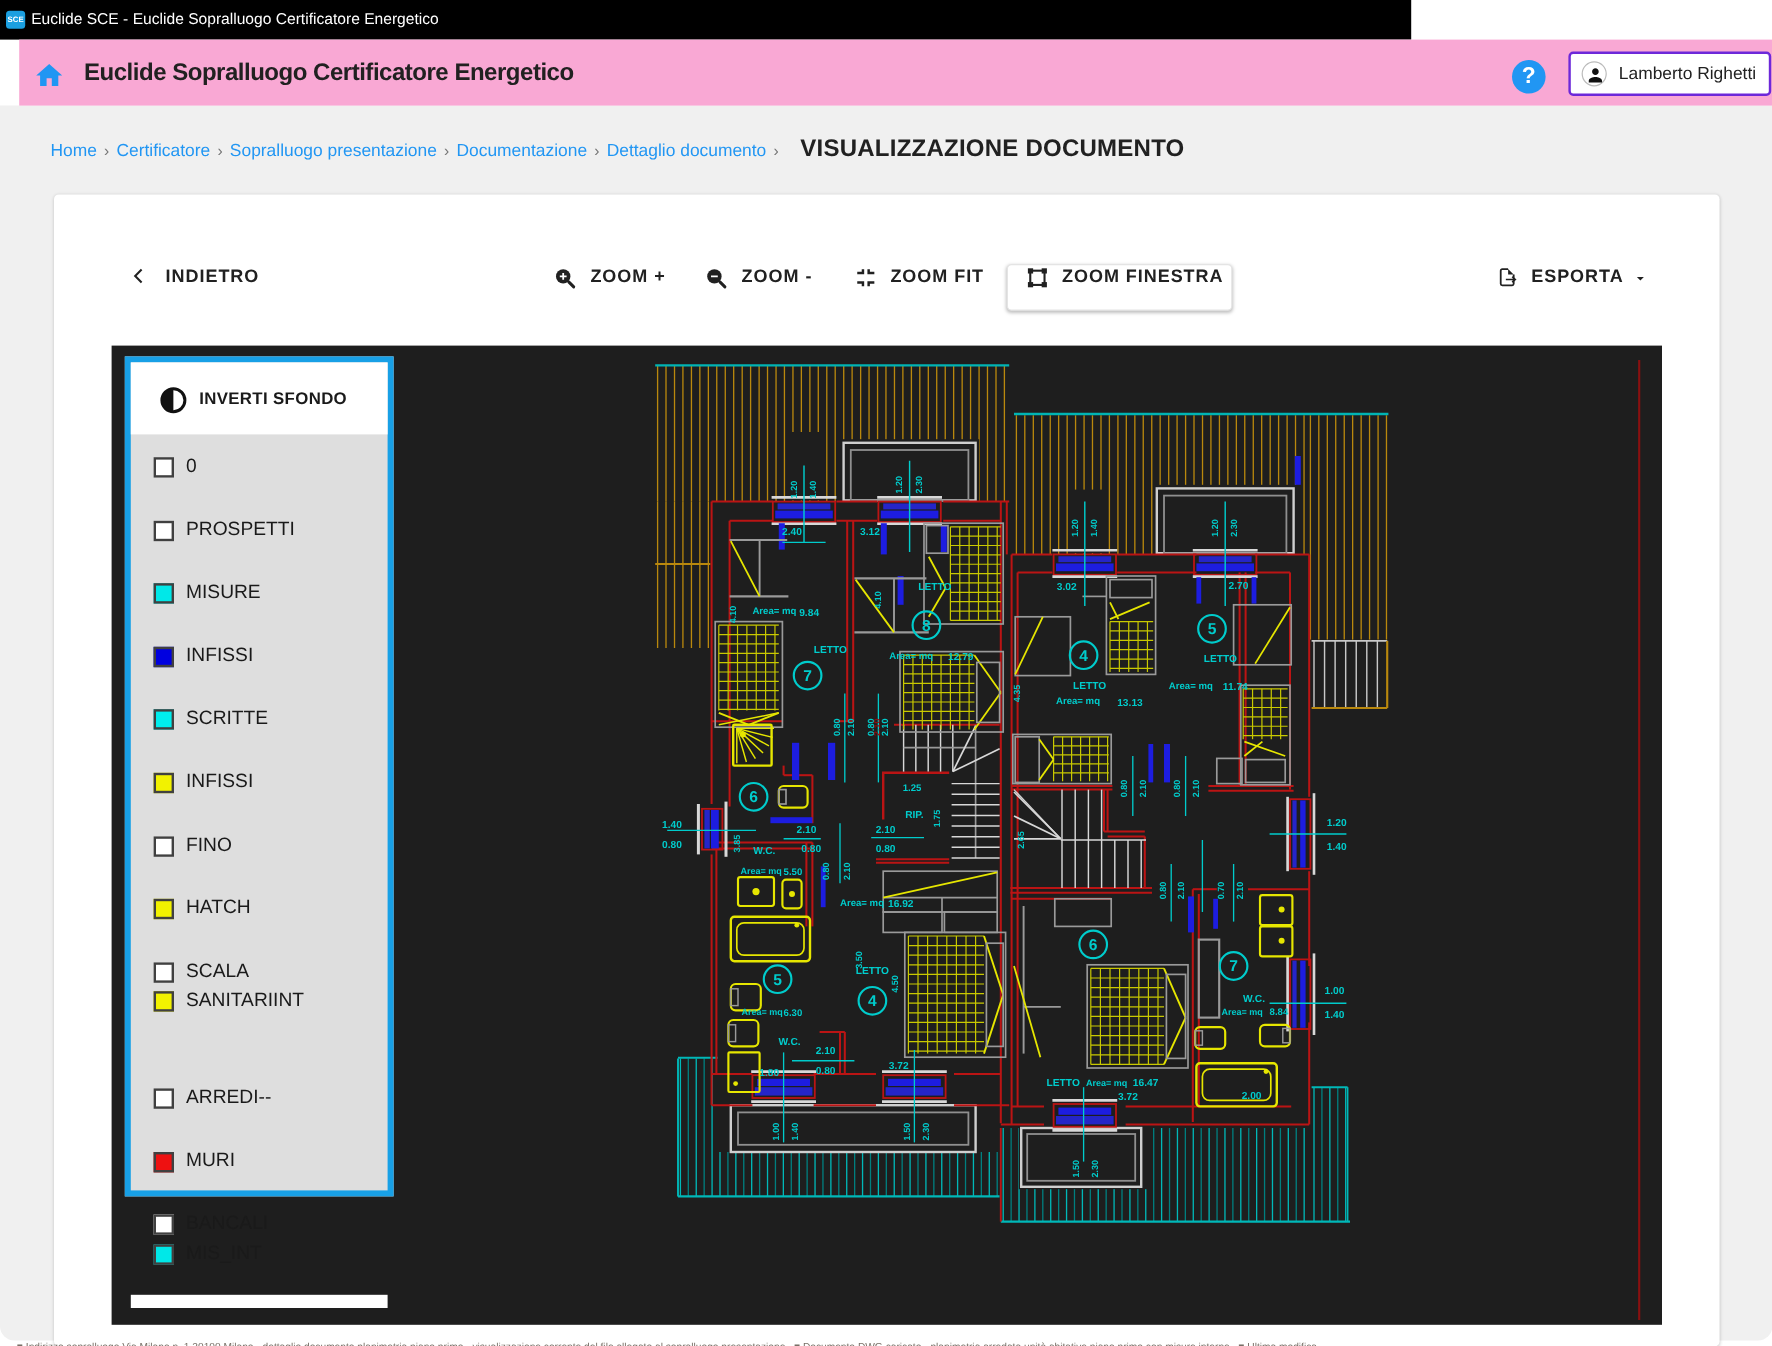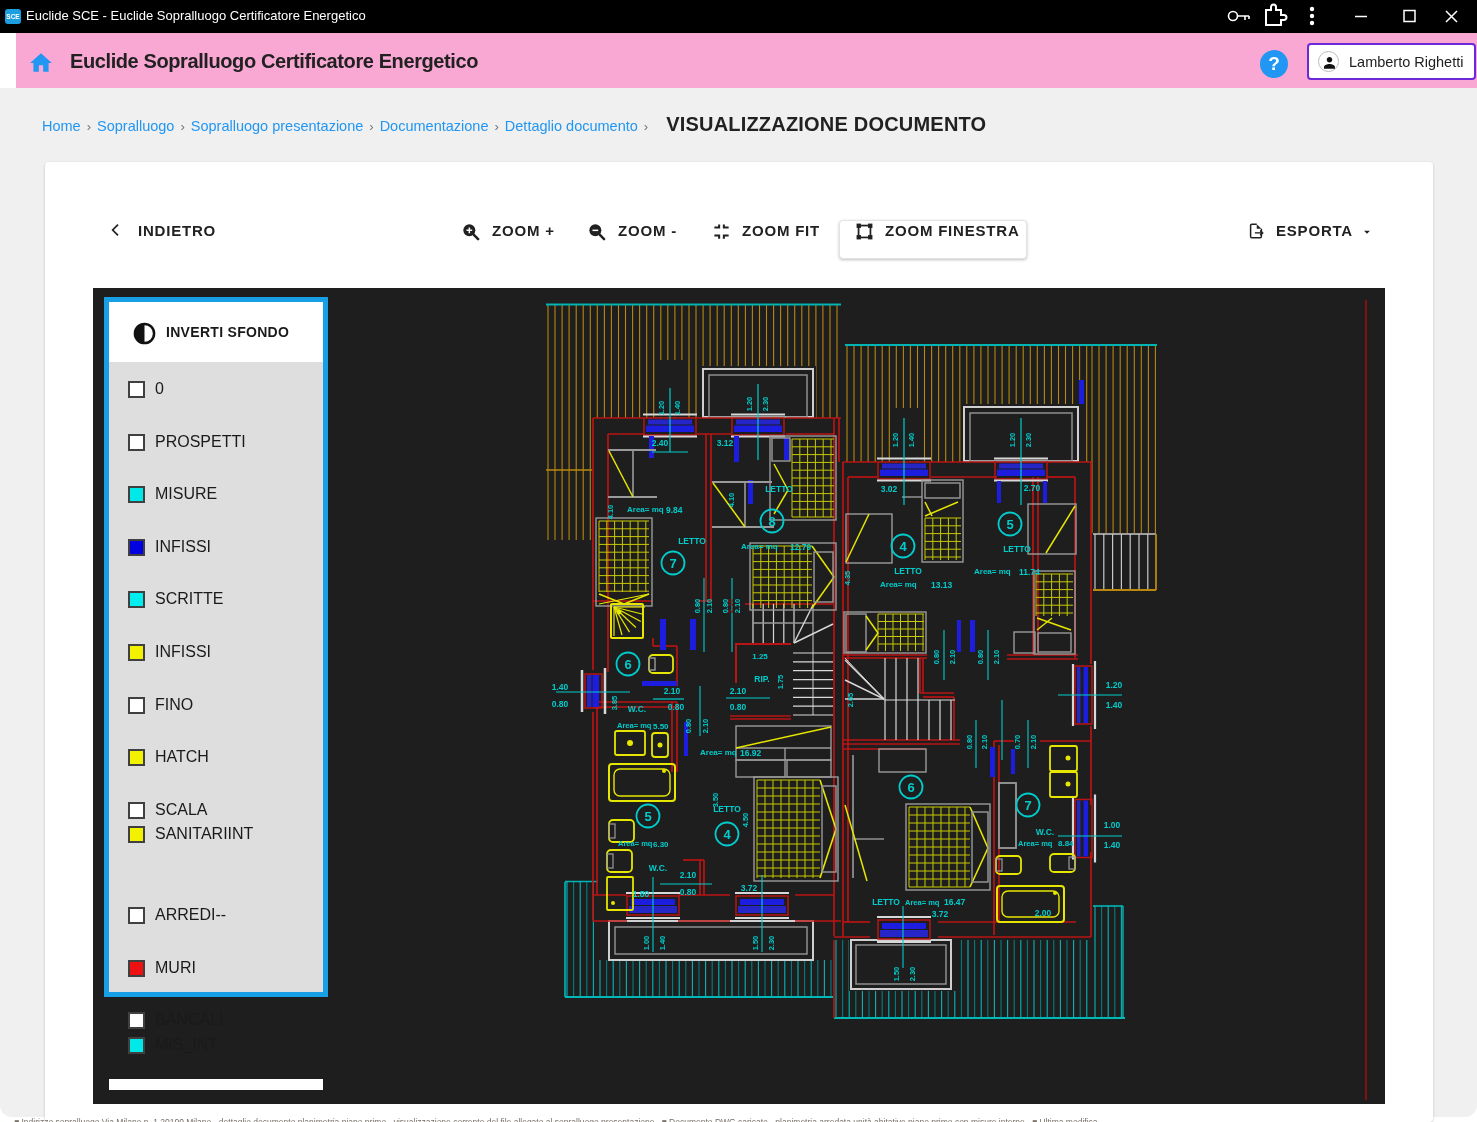--- a/index.html
+++ b/index.html
@@ -1,17 +1,17 @@
 <!DOCTYPE html>
 <html><head>
 <meta charset="utf-8">
 <style>
   * { margin:0; padding:0; box-sizing:border-box; }
   html,body { width:1477px; height:1122px; overflow:hidden; font-family:"Liberation Sans", sans-serif; background:#fff; }
-  .titlebar { position:absolute; left:0; top:0; width:1477px; height:33px; background:#000; }
+  .titlebar { position:absolute; left:0; top:0; width:1176px; height:33px; background:#000; }
   .tb-icon { position:absolute; left:5px; top:9px; width:16px; height:15px; background:#1b9fe0; border-radius:3px; color:#fff; font-size:6.5px; font-weight:bold; text-align:center; line-height:15px; }
   .tb-title { position:absolute; left:26px; top:8px; color:#fff; font-size:13px; }
   .header { position:absolute; left:16px; top:33px; width:1477px; height:55px; background:#f9a8d4; }
   .home-ic { position:absolute; left:11px; top:17px; }
   .app-title { position:absolute; left:54px; top:17px; font-size:20px; font-weight:600; letter-spacing:-0.4px; color:#212121; }
   .help { position:absolute; left:1244px; top:17px; width:28px; height:28px; border-radius:50%; background:#2196f3; color:#fff; font-size:19px; font-weight:bold; text-align:center; line-height:28px; }
   .userchip { position:absolute; left:1291px; top:10px; width:169px; height:37px; border:2px solid #6d28d9; border-radius:4px; background:#fff; }
   .userchip .avatar { position:absolute; left:9px; top:6px; width:21px; height:21px; border-radius:50%; border:1px solid #bbb; }
   .userchip .uname { position:absolute; left:40px; top:9px; font-size:14.5px; color:#212121; white-space:nowrap; }
   .breadcrumb { position:absolute; left:42px; top:113px; font-size:14.5px; color:#2196f3; }
@@ -66,21 +66,21 @@
     <div class="help">?</div>
     <div class="userchip">
       <div class="avatar"><svg width="19" height="19" viewBox="0 0 24 24" style="margin:1px">
           <path fill="#111" d="M12 12c1.9 0 3.5-1.6 3.5-3.5S13.9 5 12 5 8.5 6.6 8.5 8.5 10.1 12 12 12zm0 2c-2.7 0-7 1.3-7 4v2h14v-2c0-2.7-4.3-4-7-4z"></path>
         </svg></div>
       <div class="uname">Lamberto Righetti</div>
     </div>
   </div>
 
   <div class="breadcrumb">
-    <span>Home</span><span class="sep">›</span><span>Sopralluogo</span><span class="sep">›</span><span>Sopralluogo presentazione</span><span class="sep">›</span><span>Documentazione</span><span class="sep">›</span><span>Dettaglio documento</span><span class="sep">›</span><span class="last">VISUALIZZAZIONE DOCUMENTO</span>
+    <span>Home</span><span class="sep">›</span><span>Certificatore</span><span class="sep">›</span><span>Sopralluogo presentazione</span><span class="sep">›</span><span>Documentazione</span><span class="sep">›</span><span>Dettaglio documento</span><span class="sep">›</span><span class="last">VISUALIZZAZIONE DOCUMENTO</span>
   </div>
 
   <div class="card"></div>
 
   <div class="toolbar-item" style="left:108px">
     <svg width="16" height="16" viewBox="0 0 24 24" style="margin-right:14px">
       <path fill="none" stroke="#212121" stroke-width="2.6" d="M15 4 l-8 8 8 8"></path>
     </svg>
     INDIETRO
   </div>

